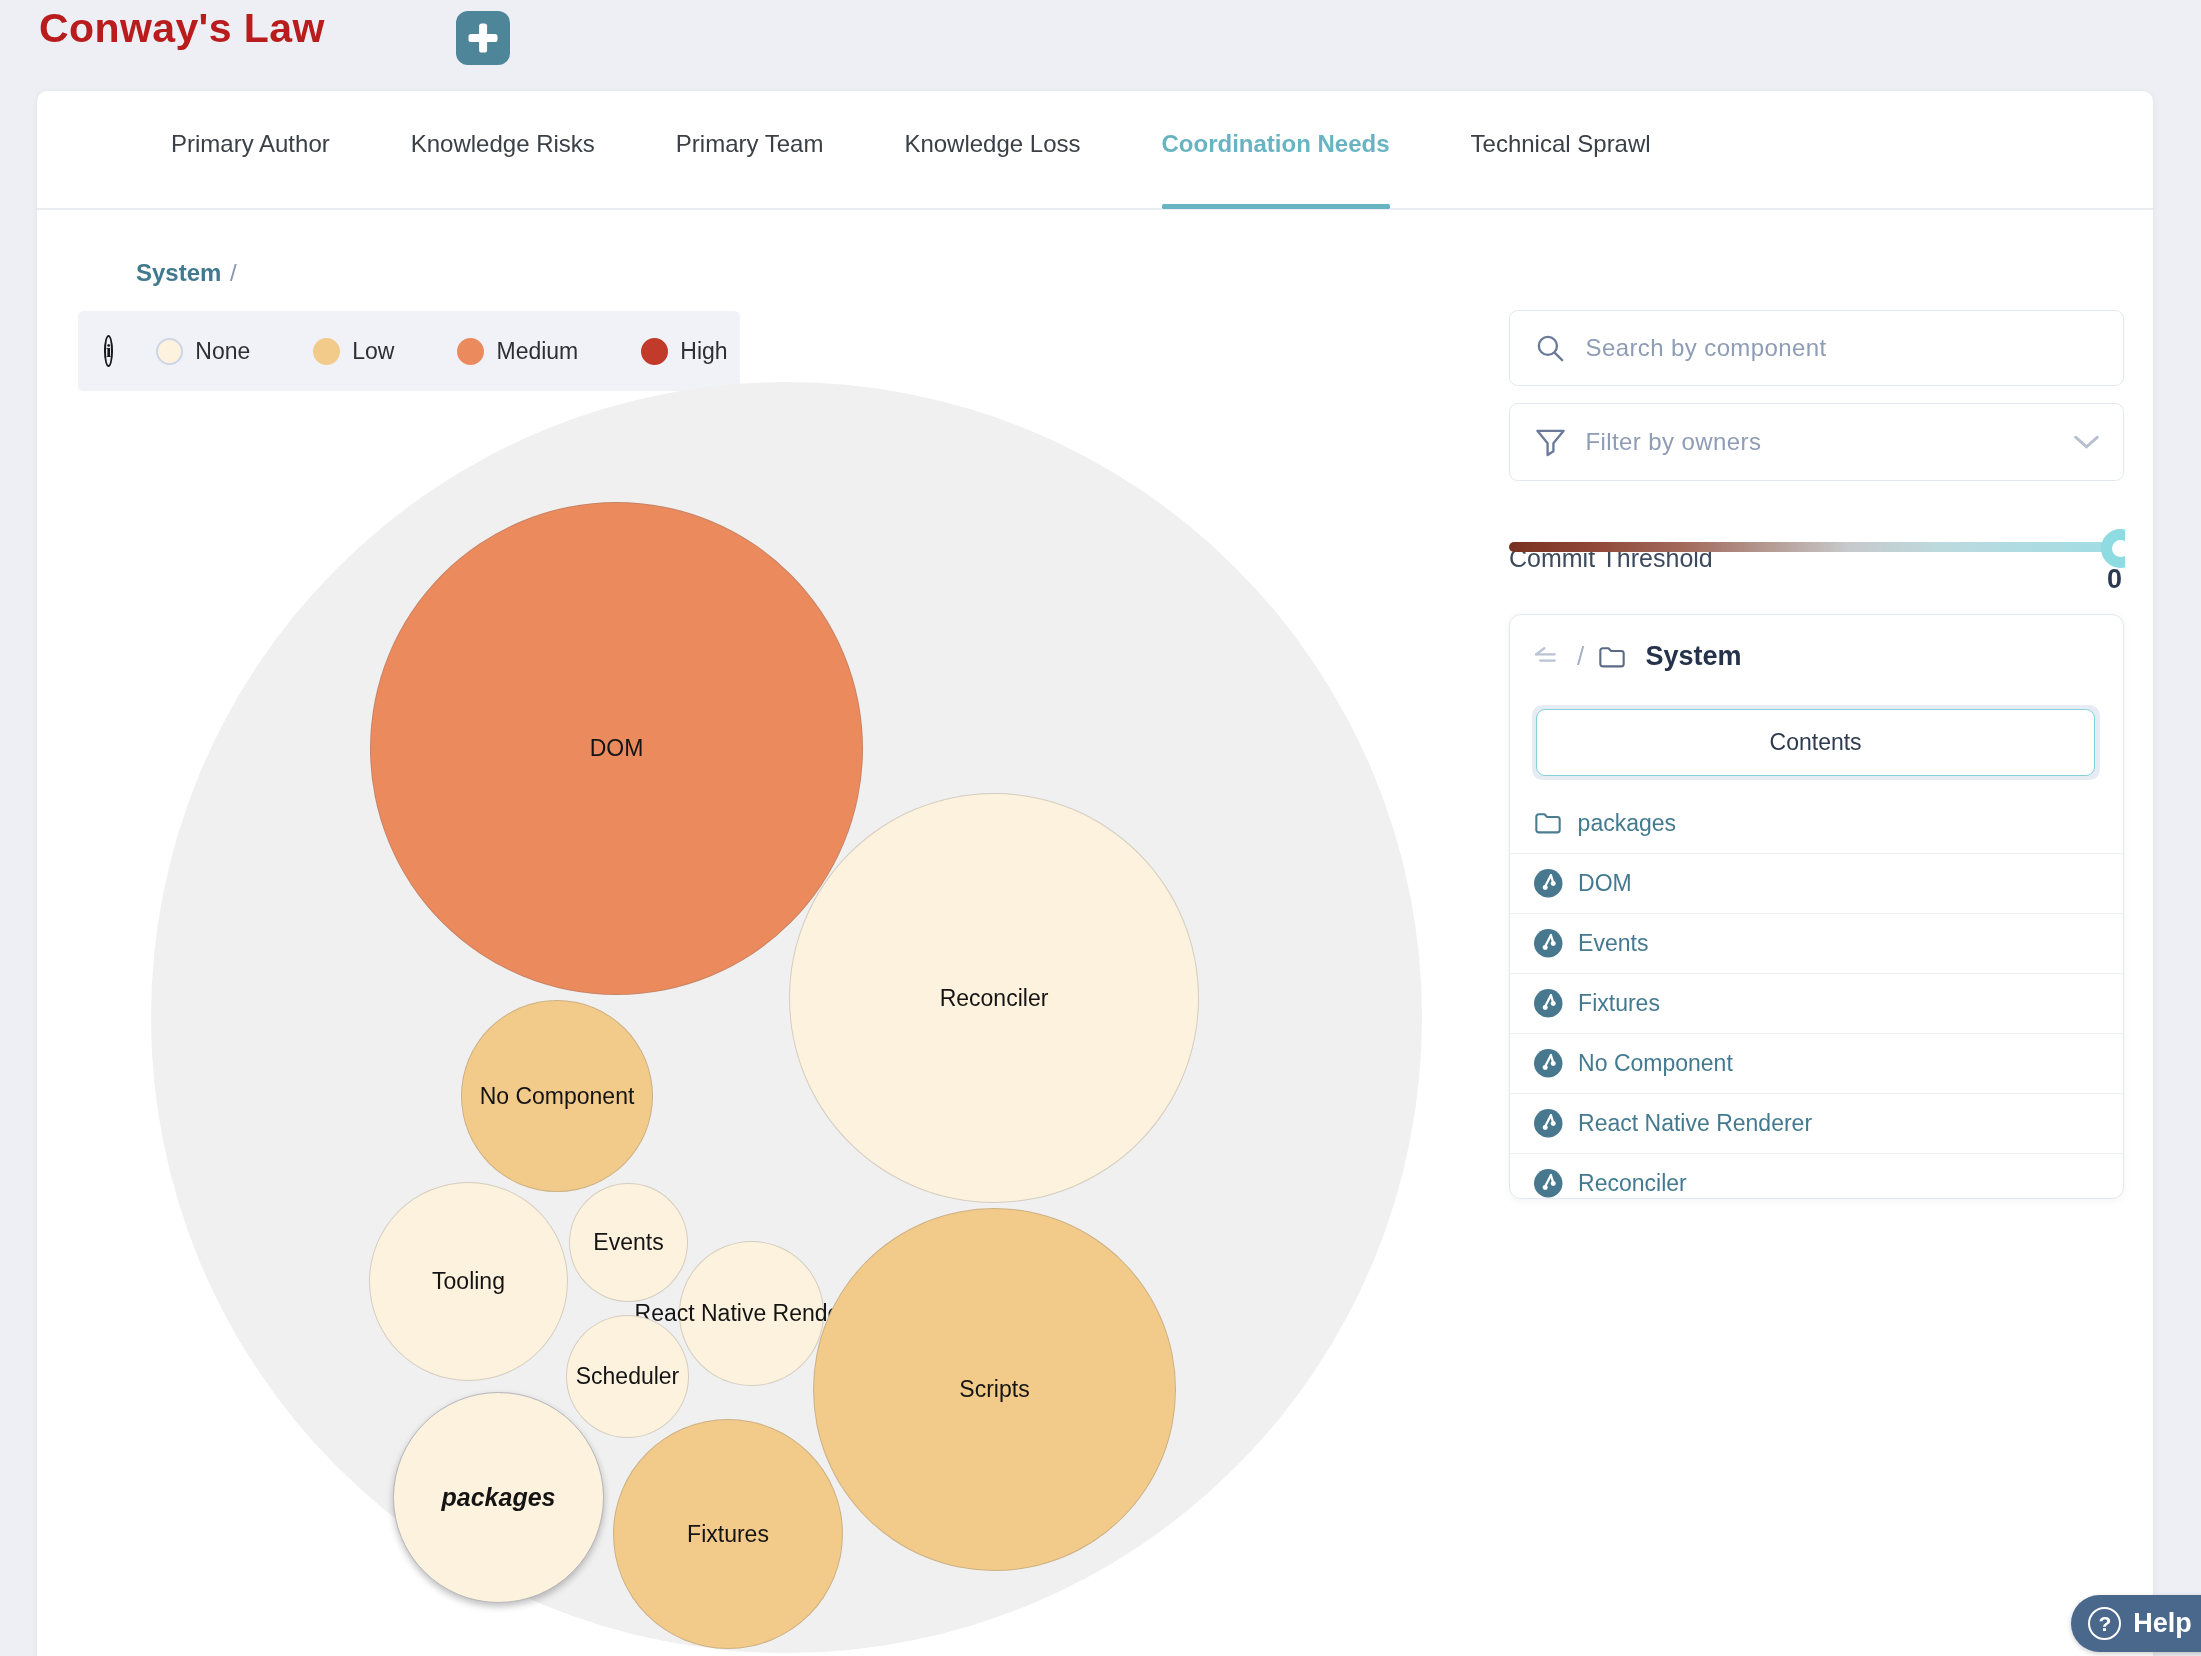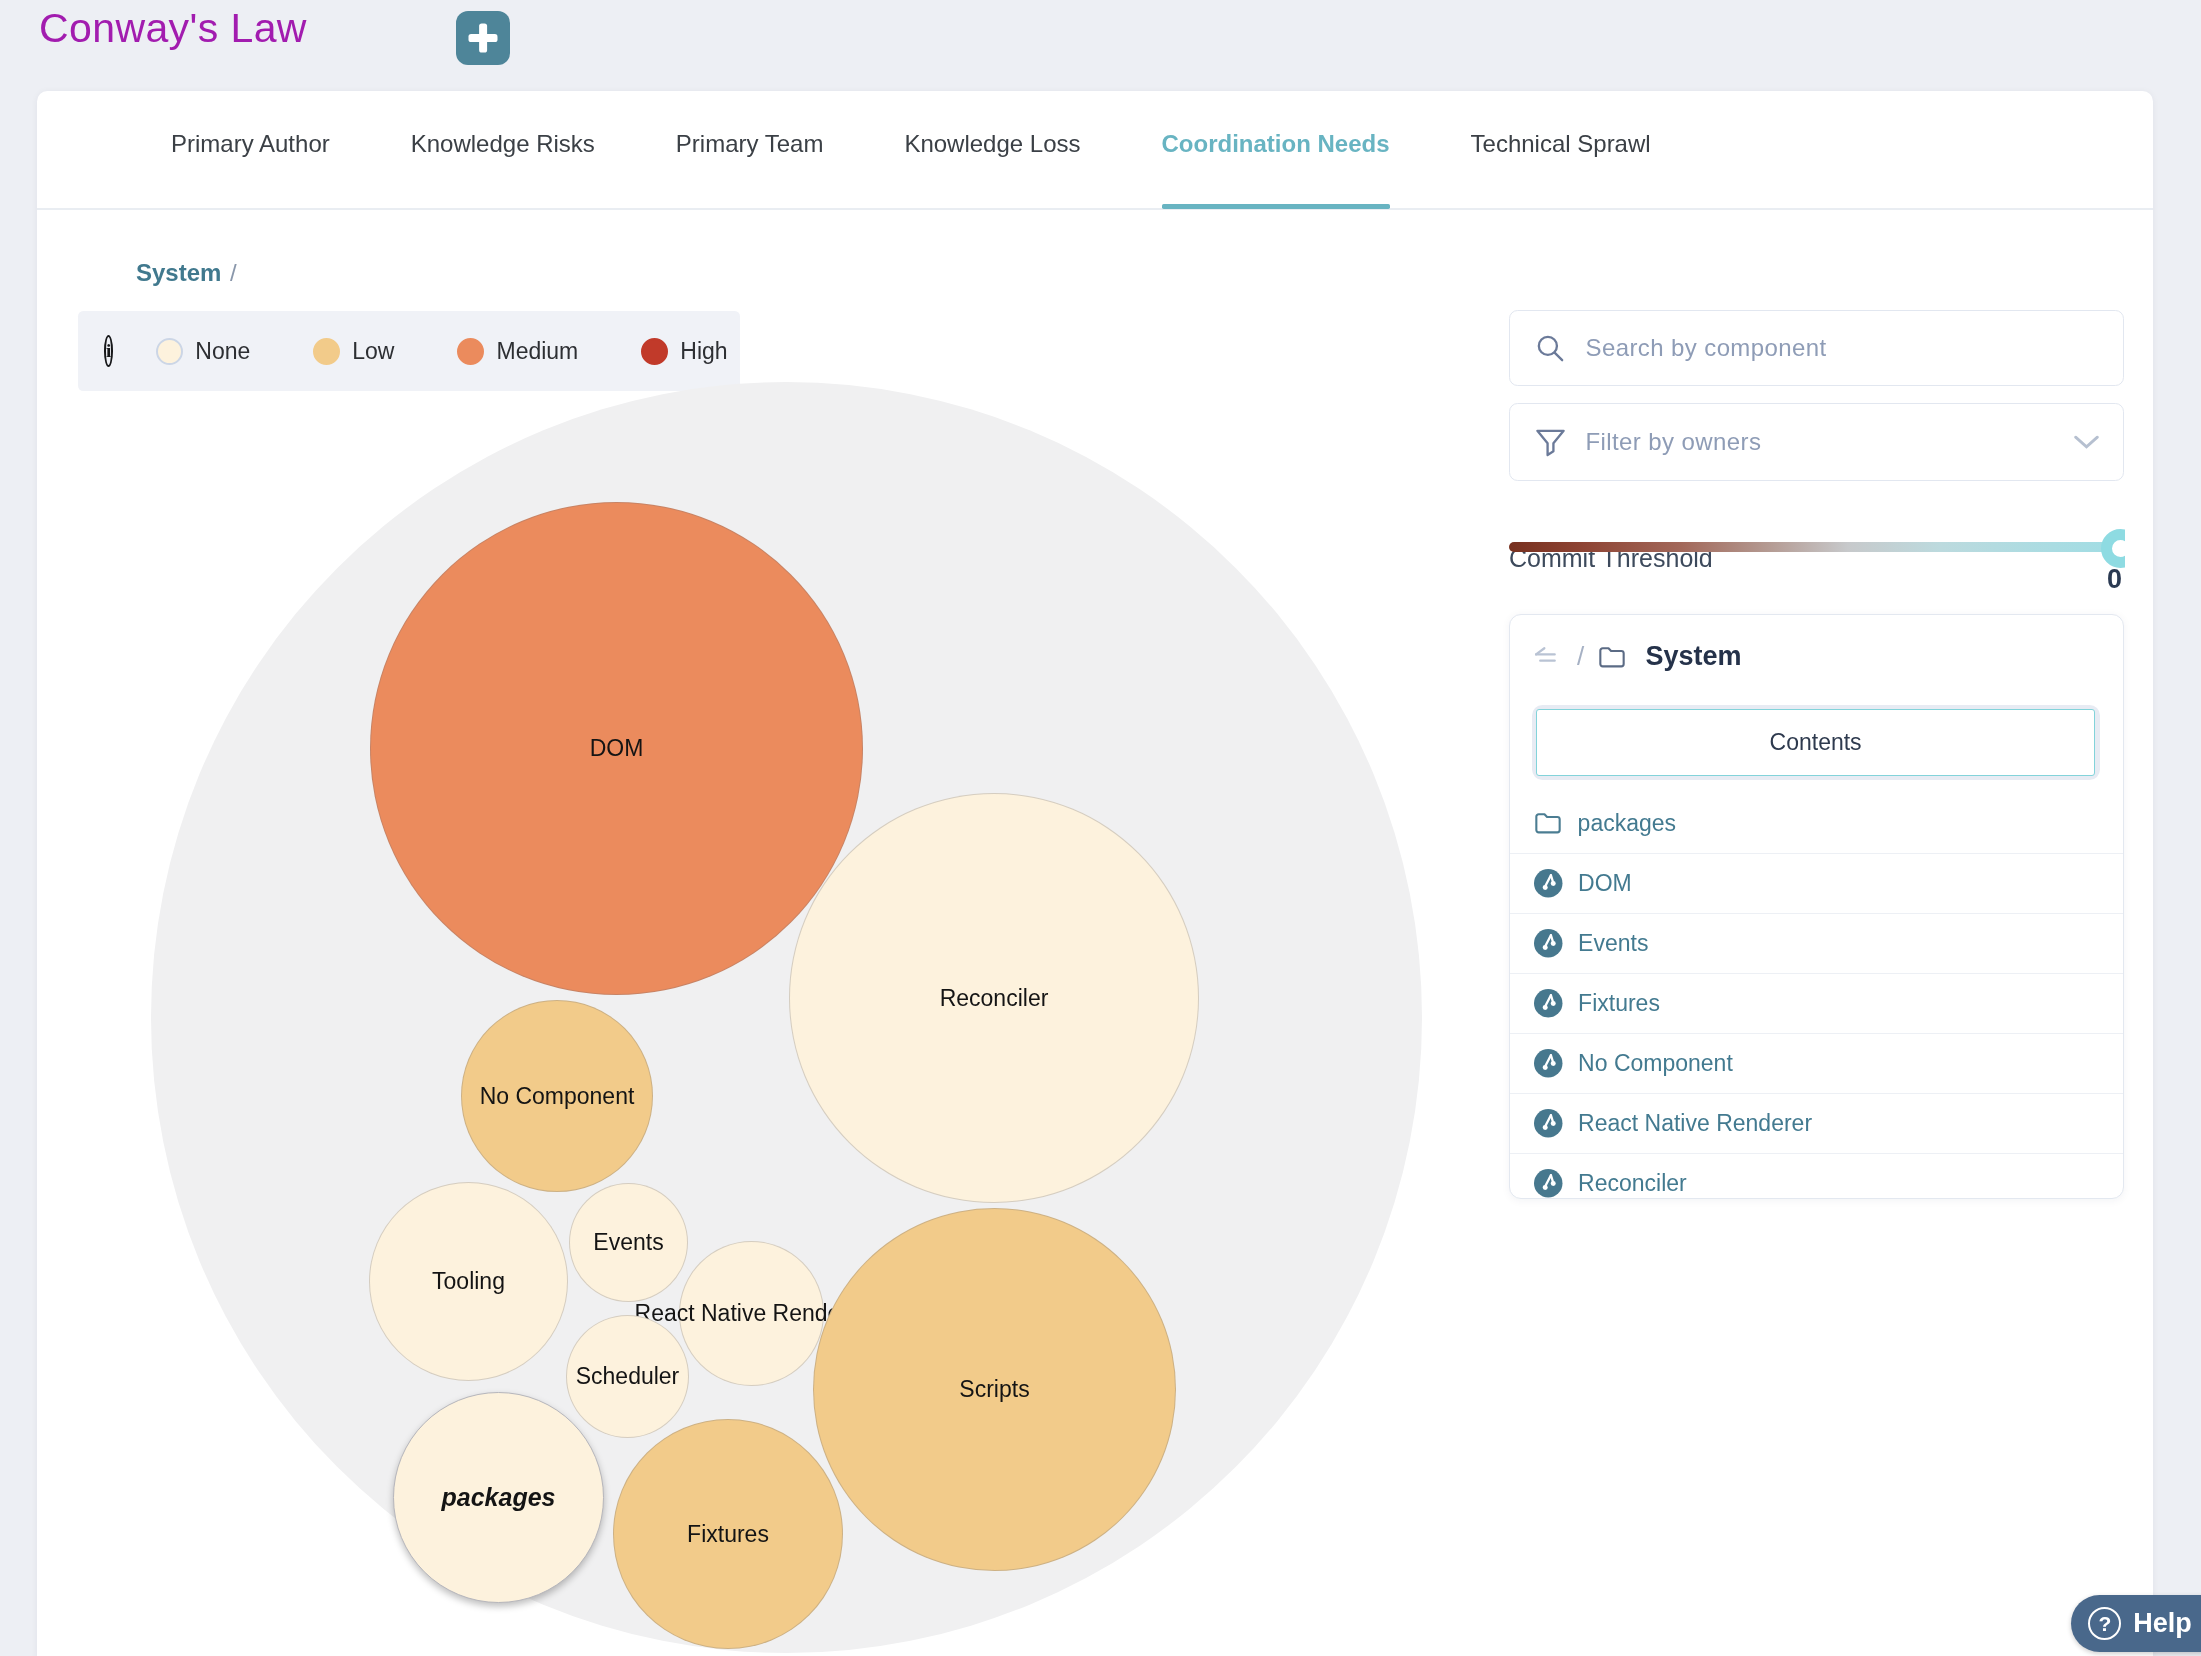--- a/index.html
+++ b/index.html
@@ -1,21 +1,21 @@
 <!DOCTYPE html>
 <html style="font-size:14px"><head>
 <meta charset="utf-8">
 <style>
   * { margin:0; padding:0; box-sizing:border-box; }
   html,body { background:#edeff4; }
   body { font-family:"Liberation Sans", sans-serif; }
   #screen { position:relative; width:2202px; height:1657px; background:#edeff4; overflow:hidden; }
 
   
-  .page-title { position:absolute; left:39px; top:5.2px; font-size:41px; font-weight:400; color:#a21caf; letter-spacing:0.4px;text-align:center; }
+  .page-title { position:absolute; left:39px; top:5.2px; font-size:41px; font-weight:700; color:#b91c1c; letter-spacing:0.4px;text-align:center; }
   .add-btn { position:absolute; left:456px; top:11.2px; width:54px; height:54px; border-radius:12px; background:#4e8599; border:none; cursor:pointer; }
   .add-btn::before { content:""; position:absolute; left:50%; top:50%; width:29px; height:7.8px; background:#fff; border-radius:2.6px; transform:translate(-50%,-50%); }
   .add-btn::after  { content:""; position:absolute; left:50%; top:50%; width:7.8px; height:29px; background:#fff; border-radius:2.6px; transform:translate(-50%,-50%); }
 
   
   .card { position:absolute; left:37px; top:91px; width:2116px; height:1566px; background:#ffffff; border-radius:10.4px 10.4px 0 0; box-shadow:0 1.7px 7px rgba(30,40,60,.06); }
 
   
   .tabline { position:absolute; left:37px; top:208px; width:2116px; height:1.7px; background:#e9edf2; }
   .tabbar { position:absolute; left:135px; top:130px; display:flex; gap:45px; }
@@ -55,21 +55,21 @@
   .slider-handle { position:absolute; left:592px; top:0px; width:39px; height:39px; border-radius:50%; border:11.2px solid #8edbe2; background:#fff; cursor:grab; }
   .slider-value-wrap { position:absolute; left:1509px; top:564px; width:616px; height:38px; overflow:hidden; }
   .slider-value { position:absolute; left:598px; top:0; font-size:27px; font-weight:700; color:#2b3a52; }
 
   
   .panel { position:absolute; left:1509px; top:614px; width:615px; height:585px; background:#fff; border:1.7px solid #e3e8f0; border-radius:12px; box-shadow:0 1.7px 8.6px rgba(27,43,77,.05); }
   .panel-header { position:absolute; left:24px; top:26px; display:flex; align-items:center; gap:14px; }
   .panel-sep { color:#a6b1c4; font-size:26px; }
   .panel-title { font-size:27px; font-weight:700; color:#25324a; margin-left:5.2px; }
   .seg { position:absolute; left:21.6px; top:90px; width:568px; height:75px; background:#e7ebf3; border-radius:10.4px; display:flex; padding:4.3px; }
-  .seg-btn { flex:1; display:flex; align-items:center; justify-content:center; font-size:23px; cursor:pointer; border-radius:3px; color:#5a6a84; }
+  .seg-btn { flex:1; display:flex; align-items:center; justify-content:center; font-size:23px; cursor:pointer; border-radius:9px; color:#5a6a84; }
   .seg-btn.active { background:#fff; border:1.7px solid #82d3da; color:#2e3a4e; }
   .plist { position:absolute; left:0; top:178px; width:100%; }
   .prow { height:60px; display:flex; align-items:center; padding-left:24px; gap:15.6px; border-top:1.3px solid #edf0f5; cursor:pointer; }
   .prow:first-child { border-top:none; }
   .prow > span { font-size:23px; color:#437a90; }
 
   
   .help-btn { position:absolute; left:2071px; top:1595px; width:173px; height:57px; border-radius:28.5px; background:#49688b; display:flex; align-items:center; padding-left:17.3px; gap:12px; cursor:pointer; box-shadow:0 1.7px 5.2px rgba(0,0,0,.2); }
   .help-q { width:33px; height:33px; border:2.6px solid #fff; border-radius:50%; color:#fff; font-size:21px; font-weight:700; display:flex; align-items:center; justify-content:center; }
   .help-label { color:#fff; font-size:27px; font-weight:700; }

